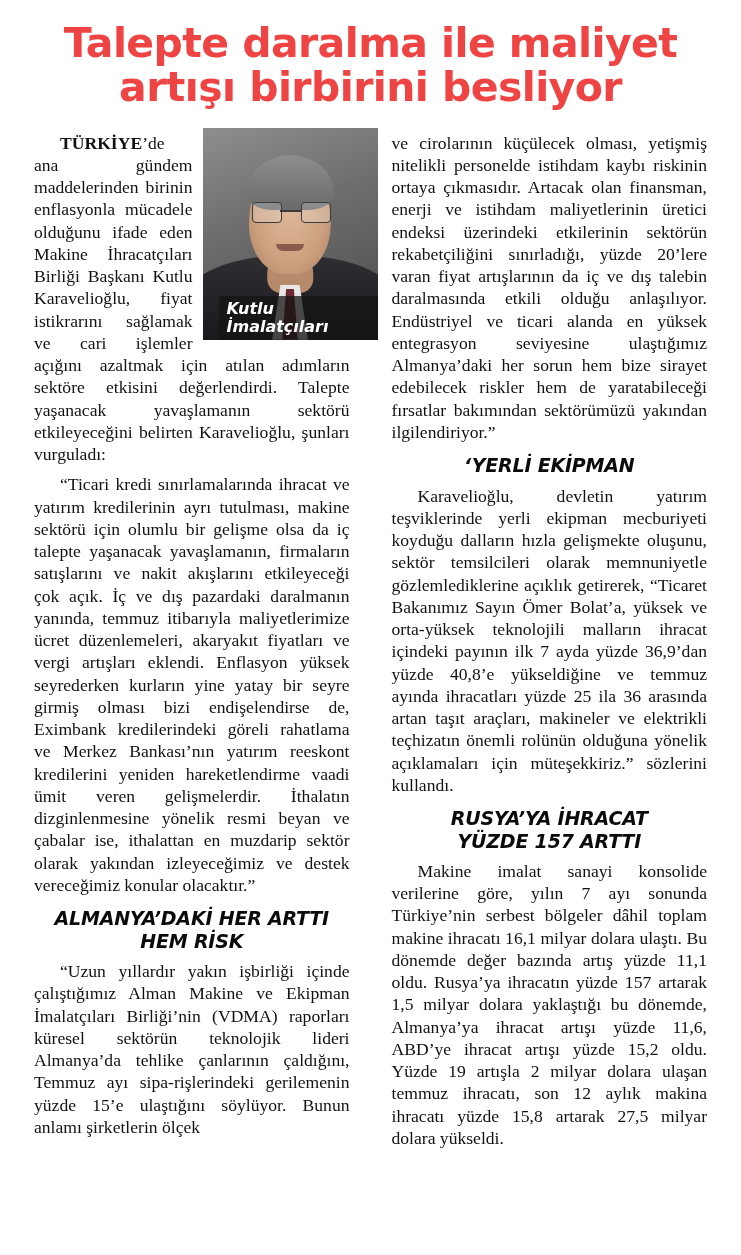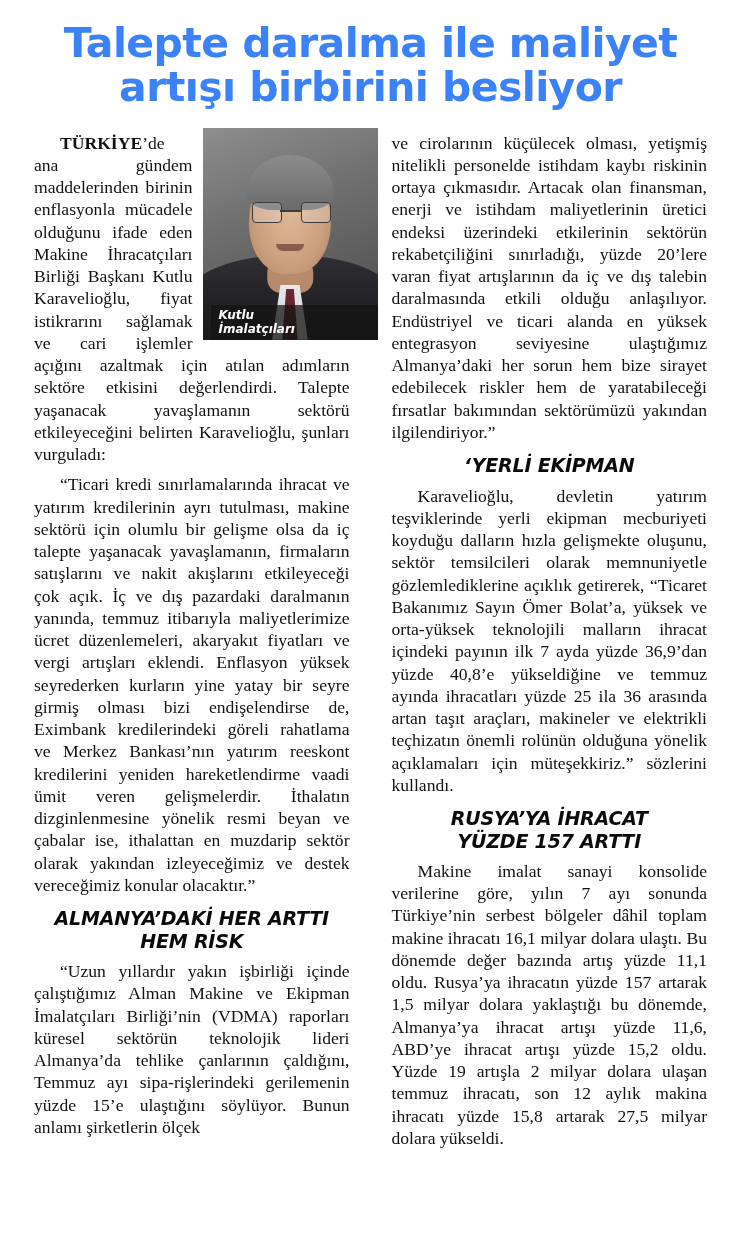--- a/index.html
+++ b/index.html
@@ -21,21 +21,21 @@
     box-sizing: border-box;
     padding: 18px 26px 10px 26px;
   }
   .headline {
     font-family: "DejaVu Sans", sans-serif;
     font-weight: bold;
     font-size: 41px;
     line-height: 1.07;
     letter-spacing: -0.6px;
     text-align: center;
-    color: #3b82f6;
+    color: #ef4444;
     margin: 4px 8px 14px 8px;
   }
   .headline .l2 {
     display: block;
   }
   .columns {
     display: flex;
     gap: 26px;
     align-items: flex-start;
   }
@@ -175,30 +175,30 @@
     top: 55%;
     left: 50%;
     width: 16%;
     height: 3%;
     transform: translateX(-50%);
     background: #8c5a4c;
     border-radius: 0 0 8px 8px;
   }
   .caption {
     position: absolute;
-    left: 8px;
+    left: 16px;
     bottom: -2px;
     width: 100%;
     box-sizing: border-box;
     background: rgba(20, 20, 20, 0.74);
     color: #ffffff;
     font-family: "DejaVu Sans", sans-serif;
     font-style: italic;
     font-weight: bold;
-    font-size: 12px;
+    font-size: 16px;
     line-height: 1.16;
     padding: 4px 6px 5px 8px;
   }
   .caption span { display: block; }
 </style>
 </head>
 <body>
 
 <div class="page">
 

